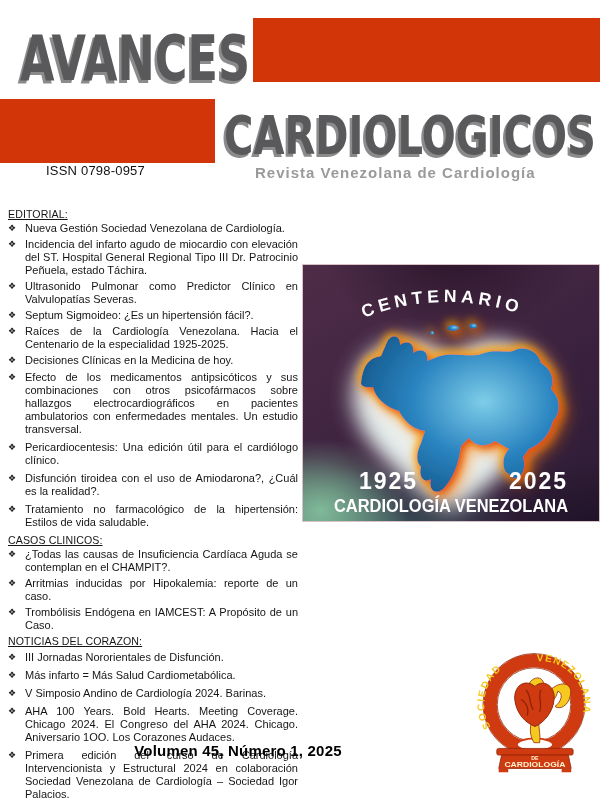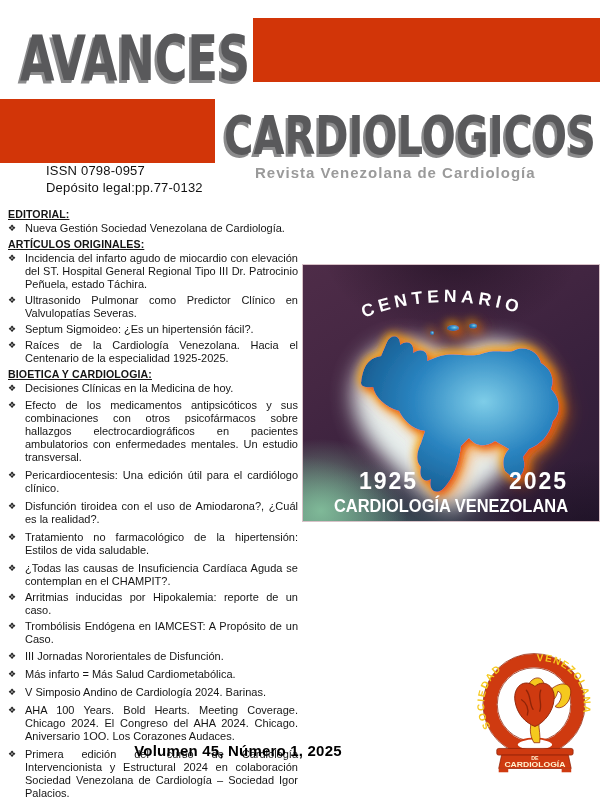--- a/index.html
+++ b/index.html
@@ -12,21 +12,21 @@
   .banner{position:absolute;background:#d23508;}
   .banner-right{left:253px;top:18px;width:347px;height:64px;}
   .banner-left{left:0;top:99px;width:215px;height:64px;}
   .title-svg{position:absolute;overflow:visible;}
   .title-svg text{font-family:"DejaVu Sans",sans-serif;font-weight:bold;}
   .issn-block{position:absolute;left:18px;top:162px;color:#111;font-size:13px;font-weight:400;line-height:17px;letter-spacing:.2px;margin-left:28px;}
   .subtitle-block{position:absolute;left:255px;top:164px;width:345px;text-align:left;color:#9a9a9a;
     font-size:15px;line-height:18px;letter-spacing:1px;font-weight:700;}
   
   .toc{position:absolute;left:8px;top:205px;width:290px;color:#151515;}
-  .toc-header{font-size:10.6px;font-weight:bold;text-decoration:underline;letter-spacing:.1px;margin:3px 0 2px 0;}
+  .toc-header{font-size:10.6px;font-weight:normal;text-decoration:underline;letter-spacing:.1px;margin:3px 0 2px 0;}
   .toc-item{display:flex;margin:2px 0 3px 0;}
   .toc-item .bullet{flex:0 0 17px;font-size:9px;line-height:13px;color:#222;}
   .toc-item .toc-text{flex:1;font-size:11px;line-height:13px;text-align:justify;}
   .toc-section.spaced .toc-item{margin:4px 0 5px 0;}
   
   .centenario{
     position:absolute;left:302px;top:264px;width:296px;height:256px;overflow:hidden;
     border:1px solid #d8c2c8;
     background:
       radial-gradient(120px 100px at 6% 96%, rgba(130,190,155,.95), rgba(130,190,155,0) 72%),
@@ -56,58 +56,55 @@
     <text x="2" y="66" font-size="62" fill="#59595b" textLength="230" lengthAdjust="spacingAndGlyphs">AVANCES</text>
   </svg>
 
   <svg class="title-svg" style="left:221px;top:96px;" width="380" height="70" viewBox="0 0 380 70">
     <text x="3" y="58" font-size="54" fill="#2e2e30" textLength="372" lengthAdjust="spacingAndGlyphs" transform="translate(-2.5,3)" opacity="0.55">CARDIOLOGICOS</text>
     <text x="3" y="58" font-size="54" fill="#59595b" textLength="372" lengthAdjust="spacingAndGlyphs">CARDIOLOGICOS</text>
   </svg>
 
   <div class="issn-block">
     <div>ISSN 0798-0957</div>
-    <div>Depósito legal:pp.77-0132</div>
   </div>
 
   <div class="subtitle-block">
     <div>Revista Venezolana de Cardiología</div>
   </div>
 
   <div class="toc" id="toc">
       <div class="toc-section">
         <div class="toc-header">EDITORIAL:</div>
         <div class="toc-item">
           <span class="bullet">❖</span>
           <span class="toc-text">Nueva Gestión Sociedad Venezolana de Cardiología.</span>
         </div>
       </div>
       <div class="toc-section">
-        <div class="toc-header">ARTÍCULOS ORIGINALES:</div>
         <div class="toc-item">
           <span class="bullet">❖</span>
           <span class="toc-text">Incidencia del infarto agudo de miocardio con elevación del ST. Hospital General Regional Tipo III Dr. Patrocinio Peñuela, estado Táchira.</span>
         </div>
         <div class="toc-item">
           <span class="bullet">❖</span>
           <span class="toc-text">Ultrasonido Pulmonar como Predictor Clínico en Valvulopatías Severas.</span>
         </div>
         <div class="toc-item">
           <span class="bullet">❖</span>
           <span class="toc-text">Septum Sigmoideo: ¿Es un hipertensión fácil?.</span>
         </div>
       </div>
       <div class="toc-section">
         <div class="toc-item">
           <span class="bullet">❖</span>
           <span class="toc-text">Raíces de la Cardiología Venezolana.  Hacia el Centenario de la especialidad 1925-2025.</span>
         </div>
       </div>
       <div class="toc-section">
-        <div class="toc-header">BIOETICA Y CARDIOLOGIA:</div>
         <div class="toc-item">
           <span class="bullet">❖</span>
           <span class="toc-text">Decisiones Clínicas en la Medicina de hoy.</span>
         </div>
       </div>
       <div class="toc-section spaced">
         <div class="toc-item">
           <span class="bullet">❖</span>
           <span class="toc-text">Efecto de los medicamentos antipsicóticos y sus combinaciones con otros psicofármacos sobre hallazgos electrocardiográficos en pacientes ambulatorios con enfermedades mentales. Un estudio transversal.</span>
         </div>
@@ -118,34 +115,36 @@
         <div class="toc-item">
           <span class="bullet">❖</span>
           <span class="toc-text">Disfunción tiroidea con el uso de Amiodarona?, ¿Cuál es la realidad?.</span>
         </div>
         <div class="toc-item">
           <span class="bullet">❖</span>
           <span class="toc-text">Tratamiento no farmacológico de la hipertensión: Estilos de vida saludable.</span>
         </div>
       </div>
       <div class="toc-section">
+        <div class="toc-header">CASOS CLINICOS:</div>
         <div class="toc-item">
           <span class="bullet">❖</span>
           <span class="toc-text">¿Todas las causas de Insuficiencia Cardíaca Aguda se contemplan en el CHAMPIT?.</span>
         </div>
         <div class="toc-item">
           <span class="bullet">❖</span>
           <span class="toc-text">Arritmias inducidas por Hipokalemia: reporte de un caso.</span>
         </div>
         <div class="toc-item">
           <span class="bullet">❖</span>
           <span class="toc-text">Trombólisis Endógena en IAMCEST: A Propósito de un Caso.</span>
         </div>
       </div>
       <div class="toc-section spaced">
+        <div class="toc-header">NOTICIAS DEL CORAZON:</div>
         <div class="toc-item">
           <span class="bullet">❖</span>
           <span class="toc-text">III Jornadas Nororientales de Disfunción.</span>
         </div>
         <div class="toc-item">
           <span class="bullet">❖</span>
           <span class="toc-text">Más infarto = Más Salud Cardiometabólica.</span>
         </div>
         <div class="toc-item">
           <span class="bullet">❖</span>

